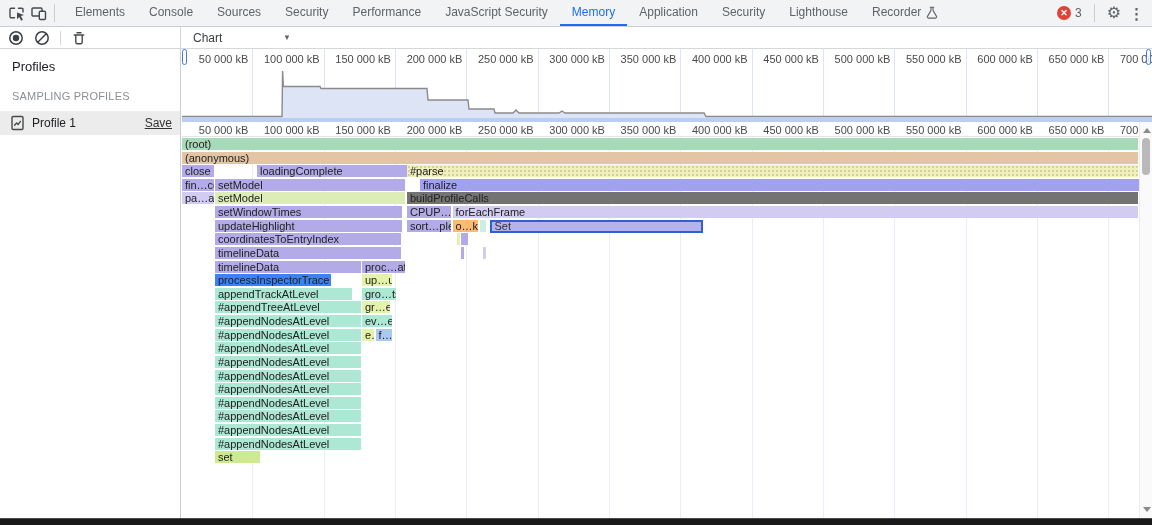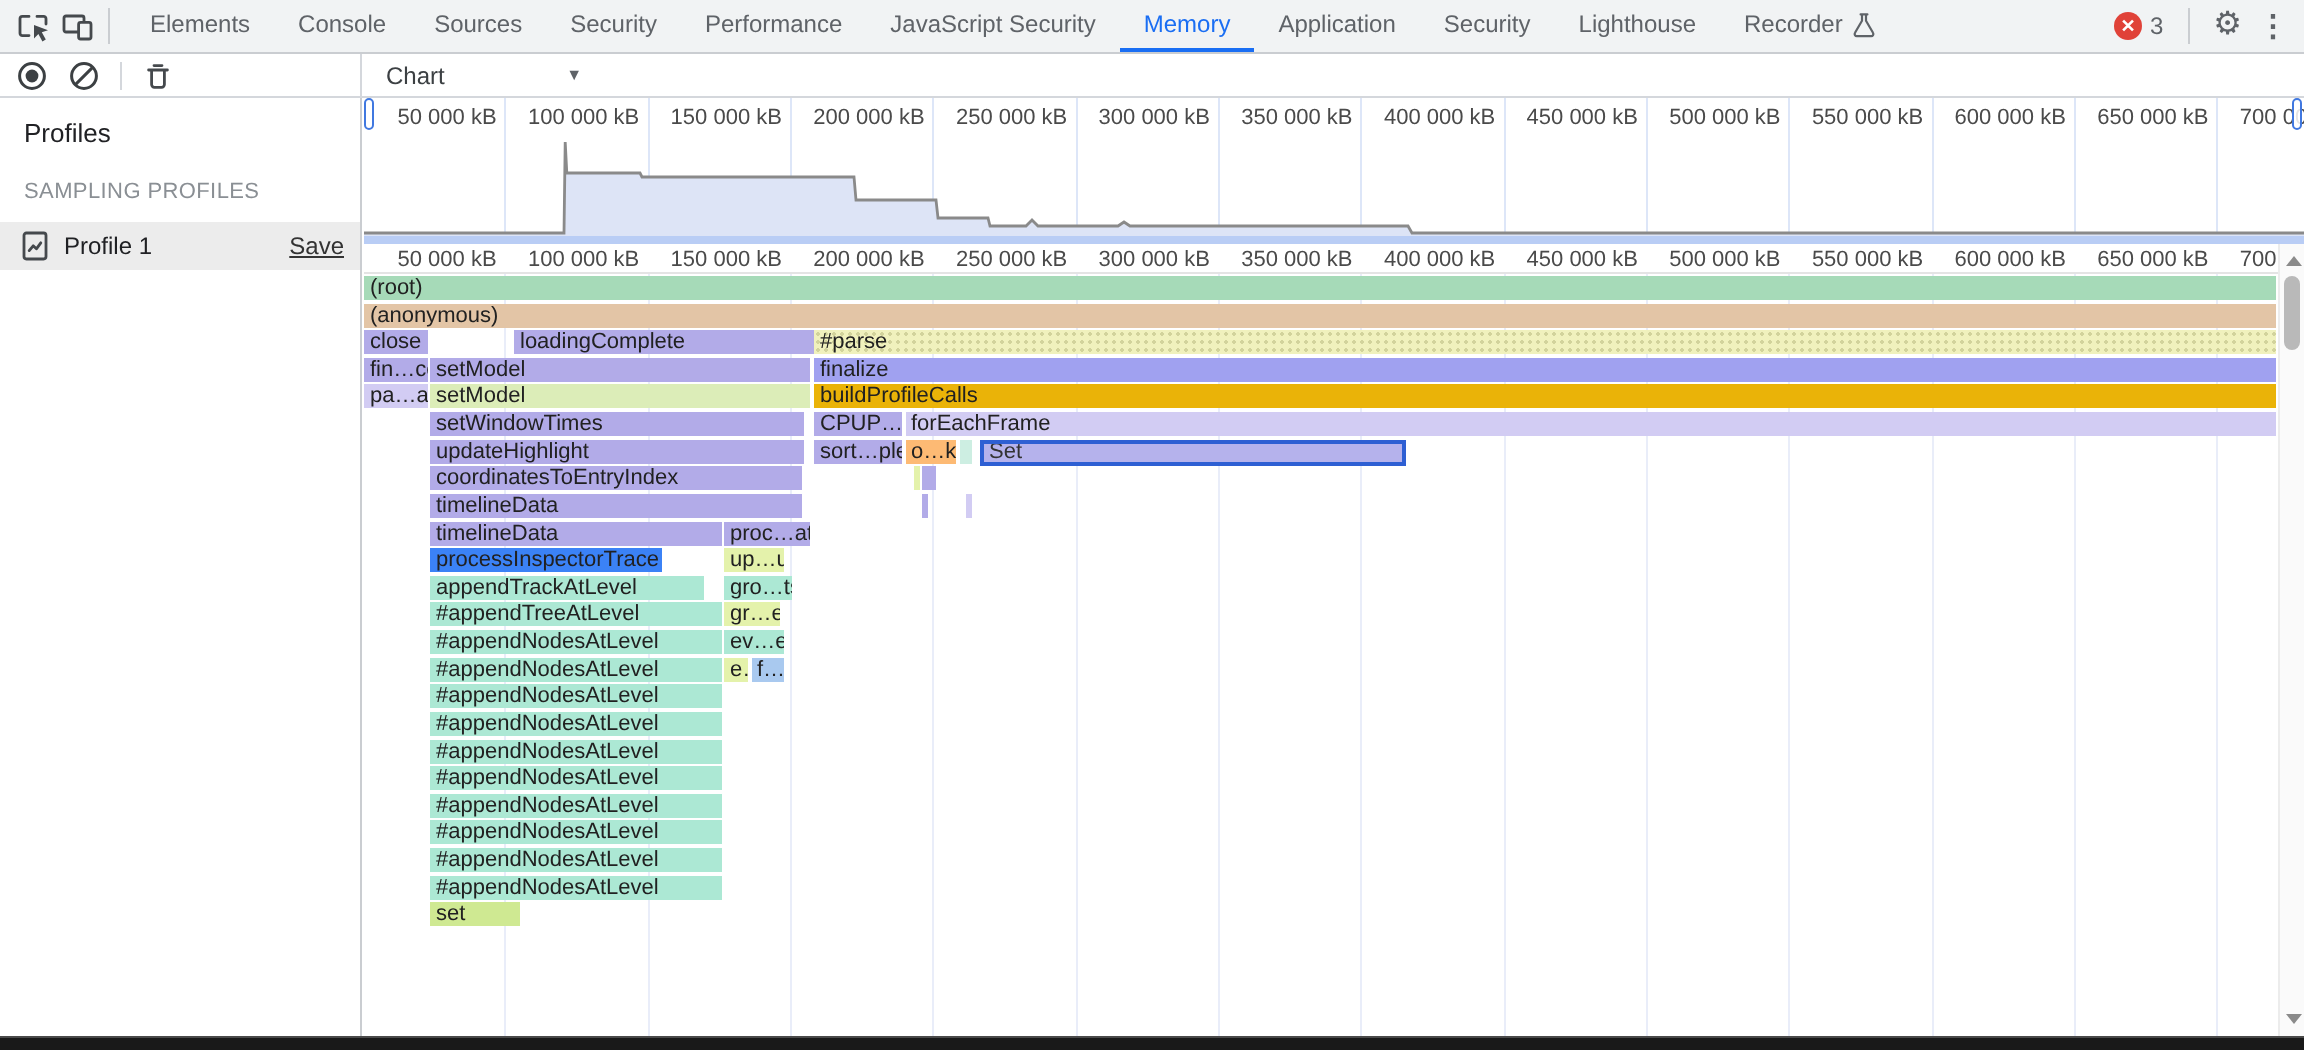--- a/index.html
+++ b/index.html
@@ -264,24 +264,24 @@
           <div class="gl" style="left: 926.26px;"></div>
         </div>
       <div id="flame-bars">
           <div class="bar" style="left: 0px; top: 1px; width: 956px; background-color: rgb(166, 218, 184);">(root)</div>
           <div class="bar" style="left: 0px; top: 14.62px; width: 956px; background-color: rgb(227, 197, 166);">(anonymous)</div>
           <div class="bar" style="left: 0px; top: 28.24px; width: 31.5px; background-color: rgb(178, 171, 232);">close</div>
           <div class="bar" style="left: 33px; top: 28.24px; width: 190px; background-color: rgb(178, 171, 232); margin-left: 42px;">loadingComplete</div>
           <div class="bar dotted" style="left: 225px; top: 28.24px; width: 731px; background-color: rgb(240, 241, 189);">#parse</div>
           <div class="bar" style="left: 0px; top: 41.86px; width: 31.5px; background-color: rgb(178, 171, 232);">fin…ce</div>
           <div class="bar" style="left: 33px; top: 41.86px; width: 190px; background-color: rgb(178, 171, 232);">setModel</div>
-          <div class="bar" style="left: 225px; top: 41.86px; width: 731px; background-color: rgb(160, 161, 240);">finalize</div>
+          <div class="bar" style="left: 238px; top: 41.86px; width: 731px; background-color: rgb(160, 161, 240);">finalize</div>
           <div class="bar" style="left: 0px; top: 55.48px; width: 31.5px; background-color: rgb(210, 204, 243);">pa…at</div>
           <div class="bar" style="left: 33px; top: 55.48px; width: 190px; background-color: rgb(220, 237, 184);">setModel</div>
-          <div class="bar" style="left: 225px; top: 55.48px; width: 731px; background-color: #eab308;">buildProfileCalls</div>
+          <div class="bar" style="left: 225px; top: 55.48px; width: 731px; background-color: #737373;">buildProfileCalls</div>
           <div class="bar" style="left: 33px; top: 69.1px; width: 187px; background-color: rgb(178, 171, 232);">setWindowTimes</div>
           <div class="bar" style="left: 225px; top: 69.1px; width: 43.5px; background-color: rgb(178, 171, 232);">CPUP…del</div>
           <div class="bar" style="left: 270.5px; top: 69.1px; width: 685.5px; background-color: rgb(210, 204, 243);">forEachFrame</div>
           <div class="bar" style="left: 33px; top: 82.72px; width: 187px; background-color: rgb(178, 171, 232);">updateHighlight</div>
           <div class="bar" style="left: 225px; top: 82.72px; width: 43.5px; background-color: rgb(178, 171, 232);">sort…ples</div>
           <div class="bar" style="left: 270.5px; top: 82.72px; width: 25px; background-color: #fdba74;">o…k</div>
           <div class="bar" style="left: 297.5px; top: 82.72px; width: 6px; background-color: rgb(205, 238, 226);"></div>
           <div class="bar sel" style="left: 307.5px; top: 82.72px; width: 213.5px; background-color: rgb(181, 178, 236);">Set</div>
           <div class="bar" style="left: 33px; top: 96.34px; width: 186px; background-color: rgb(178, 171, 232);">coordinatesToEntryIndex</div>
           <div class="bar" style="left: 275px; top: 96.34px; width: 2.5px; background-color: rgb(228, 242, 171);"></div>

